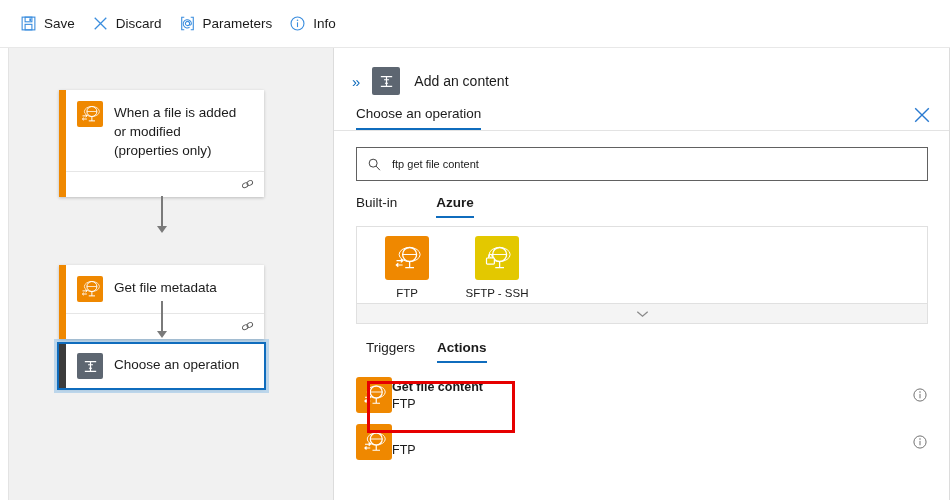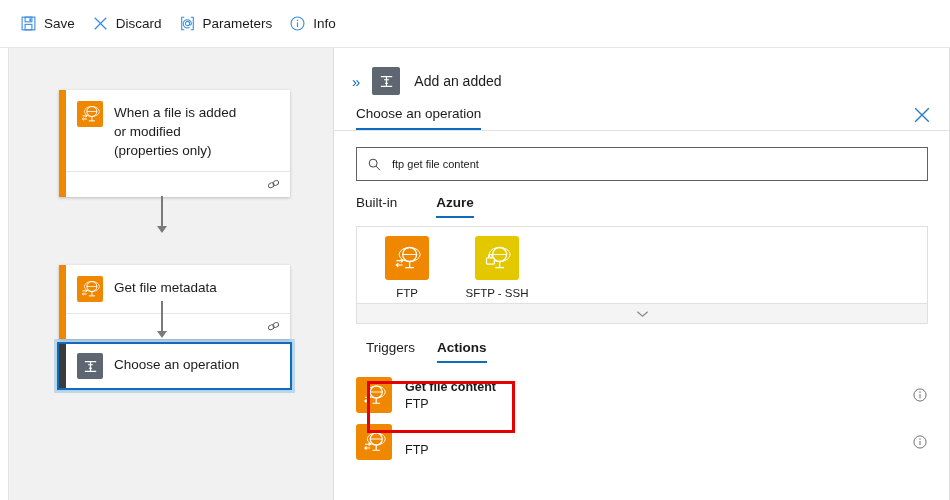--- a/index.html
+++ b/index.html
@@ -30,21 +30,21 @@
 
   
   #canvas {
     position:absolute; left:8px; top:48px;
     width:325px; height:452px;
     background:#f1f1f1;
     border-left:1px solid #e3e3e3;
     overflow:hidden;
   }
   .node {
-    position:absolute; width:231px; background:#ffffff;
+    position:absolute; width:205px; background:#ffffff;
     box-shadow: 0 1px 3px rgba(0,0,0,.22);
     cursor:pointer;
   }
   .node .accent {
     position:absolute; left:0; top:0; bottom:0; width:7px;
   }
   .node .nbody {
     display:flex; align-items:flex-start; gap:11px;
     padding:11px 12px 11px 18px;
   }
@@ -135,21 +135,21 @@
   #collapse-bar {
     margin:0 22px 0 22px; height:20px; background:#f4f4f4;
     border:1px solid #e0e0e0; border-top:none;
     display:flex; align-items:center; justify-content:center; cursor:pointer;
   }
 
   #ta-tabs { display:flex; gap:22px; padding:16px 0 0 32px; }
 
   #op-list { margin-top:8px; }
   .op-row {
-    display:flex; align-items:center; gap:13px;
+    display:flex; align-items:center; 
     height:47px; padding:0 22px 0 22px; cursor:pointer; position:relative;
   }
   .op-tile {
     width:36px; height:36px; border-radius:3px; flex:none;
     display:flex; align-items:center; justify-content:center;
   }
   .op-text { flex:1; line-height:15px; }
   .op-name { font-size:12.5px; color:#1b1b1b; font-weight:bold; }
   .op-sub { font-size:12.5px; color:#1b1b1b; }
   .op-info { width:16px; height:16px; flex:none; cursor:pointer; }
@@ -279,21 +279,21 @@
     <div id="panel-right-border"></div>
 
     <div id="panel-head">
       <span class="chev-dbl">»</span>
       <span class="panel-badge">
         <svg viewBox="0 0 24 24" width="17" height="17">
           <path d="M4 5 H20 M4 19 H20 M12 5 V19" stroke="#fff" stroke-width="1.7" fill="none"></path>
           <path d="M8.5 9.5 H15.5 M9.8 14.5 H14.2" stroke="#fff" stroke-width="1.7" fill="none"></path>
         </svg>
       </span>
-      <span id="panel-title">Add an added</span>
+      <span id="panel-title">Add an content</span>
     </div>
 
     <svg id="close-x" viewBox="0 0 20 20">
       <path d="M3.2 3.2 L16.8 16.8 M16.8 3.2 L3.2 16.8" stroke="#2a7ad0" stroke-width="1.4" fill="none"></path>
     </svg>
 
     <div id="sub-tabs">
       <div class="sub-tab active">
         <span>Choose an operation</span>
       </div>

